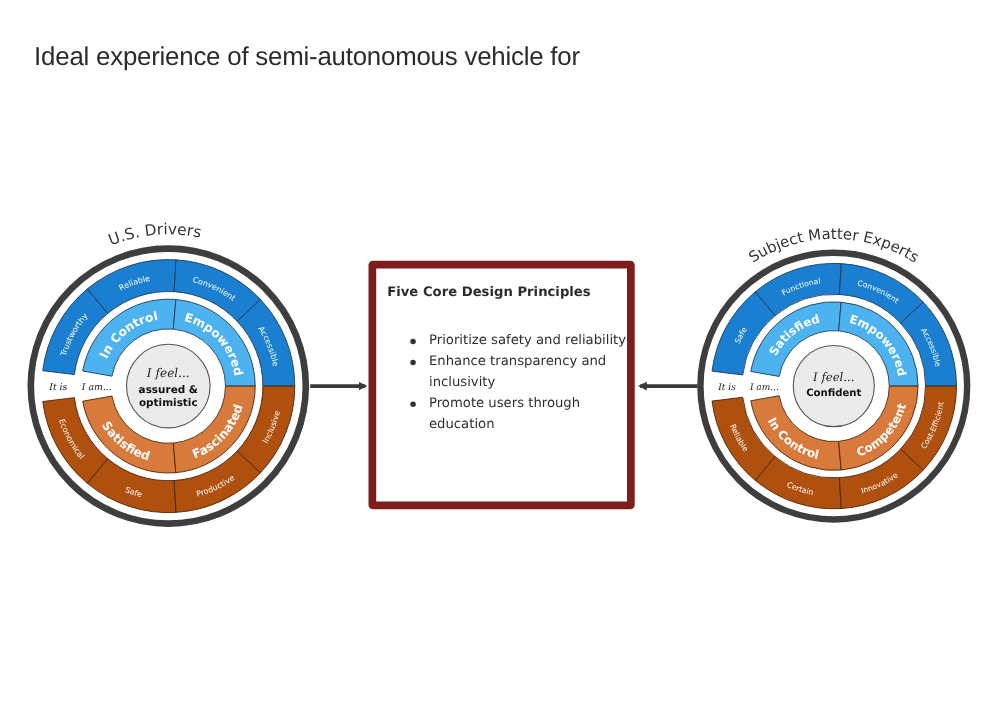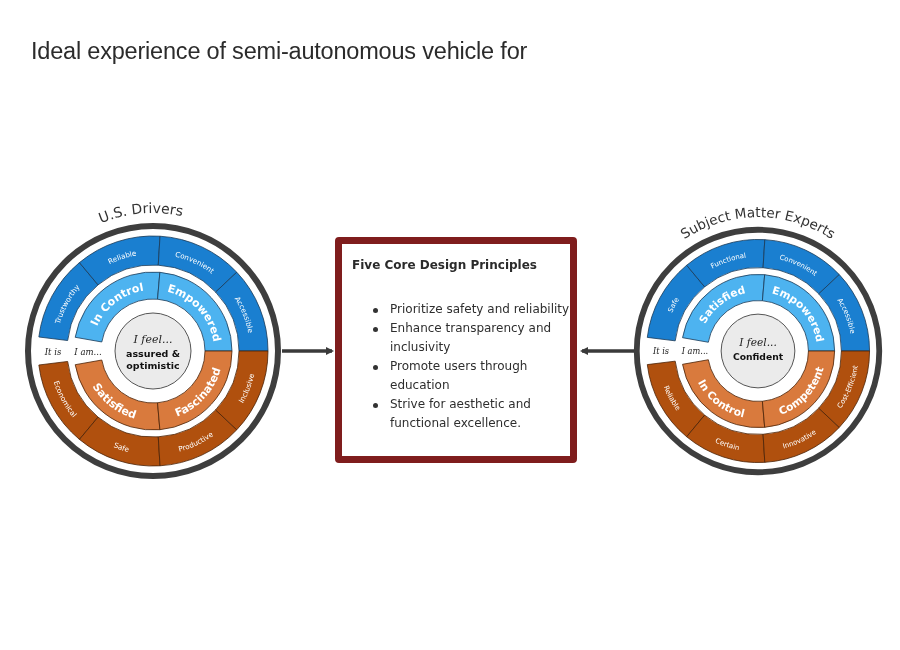--- a/index.html
+++ b/index.html
@@ -126,15 +126,14 @@
   <line x1="282" y1="351" x2="332" y2="351" stroke="#3a3a3a" stroke-width="3.5" marker-end="url(#arrowhead)"></line>
   <line x1="634" y1="351" x2="582" y2="351" stroke="#3a3a3a" stroke-width="3.5" marker-end="url(#arrowhead)"></line>
 </svg>
 
 <div class="box">
   <h3>Five Core Design Principles</h3>
   <ul>
     <li>Prioritize safety and reliability</li>
     <li>Enhance transparency and inclusivity</li>
     <li>Promote users through education</li>
-    <li>Strive for aesthetic and functional excellence.</li>
   </ul>
 </div>
 
 </body></html>

